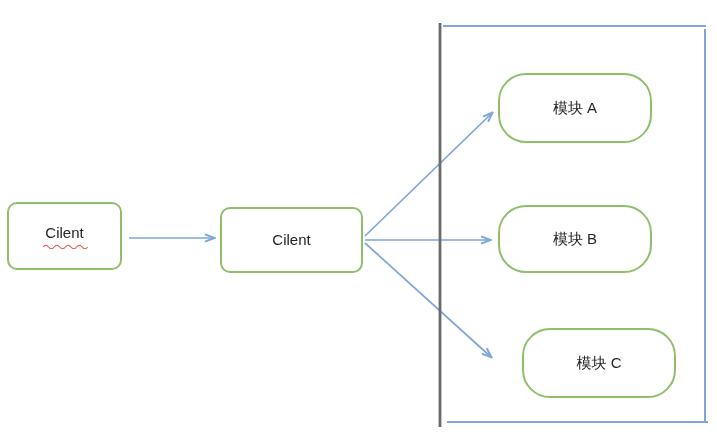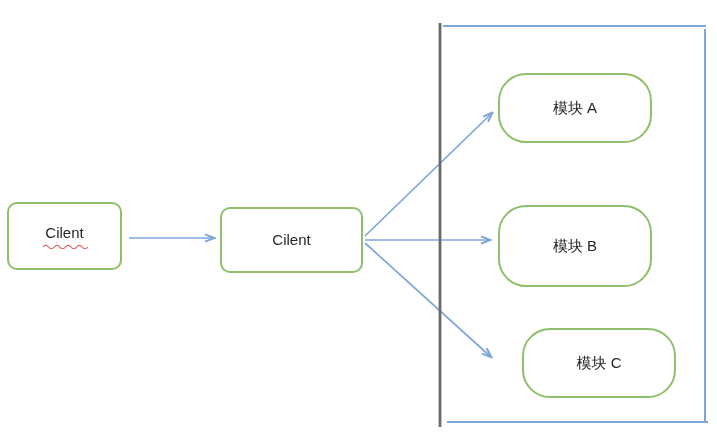--- a/index.html
+++ b/index.html
@@ -51,21 +51,21 @@
     justify-content: center;
     color: var(--text, #262626);
     font-size: 15px;
     line-height: 1.2;
   }
   .node.rect { border-radius: 10px; }
   .node.pill { border-radius: 28px; }
   .node-client  { left: 7px;  top: 202px; width: 115px; height: 68px; }
   .node-facade  { left: 220px; top: 207px; width: 143px; height: 66px; }
   .node-mod-a   { left: 498px; top: 73px;  width: 154px; height: 70px; }
-  .node-mod-b   { left: 498px; top: 205px; width: 154px; height: 82px; }
+  .node-mod-b   { left: 498px; top: 205px; width: 154px; height: 68px; }
   .node-mod-c   { left: 522px; top: 328px; width: 154px; height: 70px; }
   .label {
     display: block;
     text-align: center;
     white-space: nowrap;
   }
   .squiggle {
     display: block;
     margin-top: 1px;
   }

